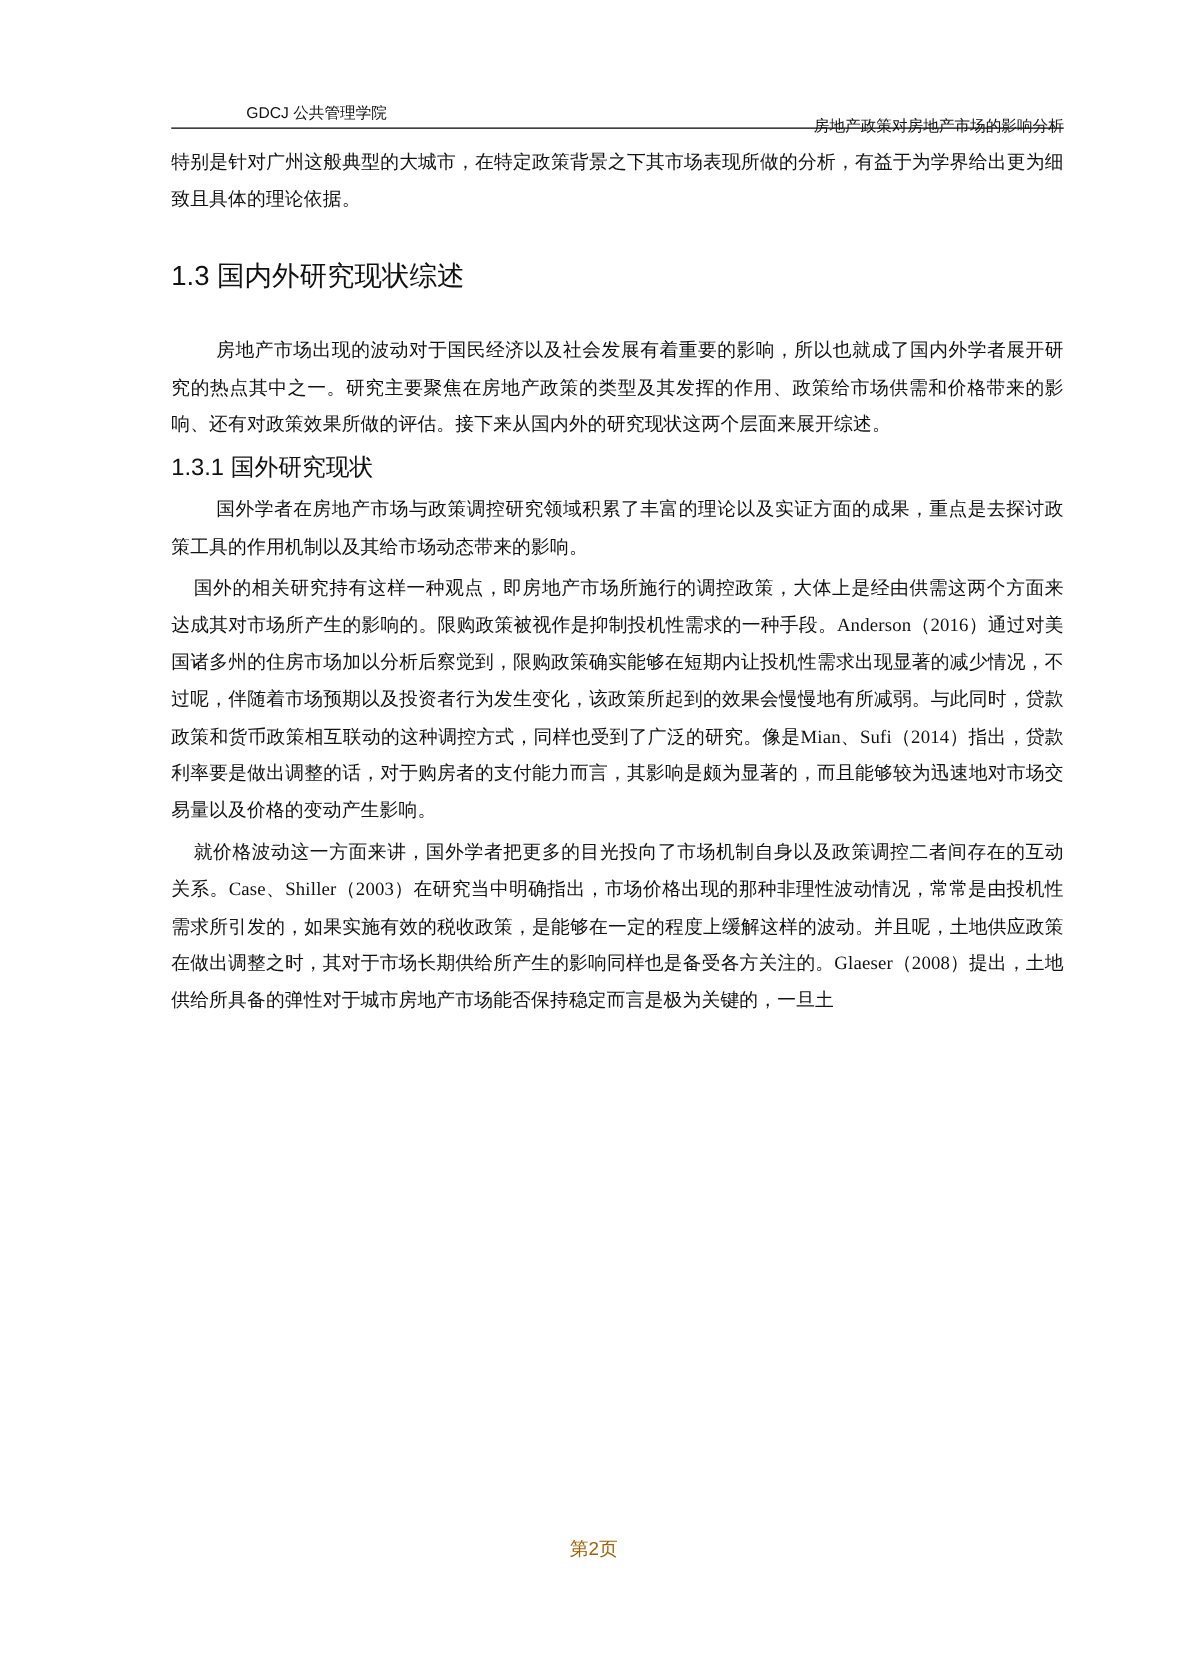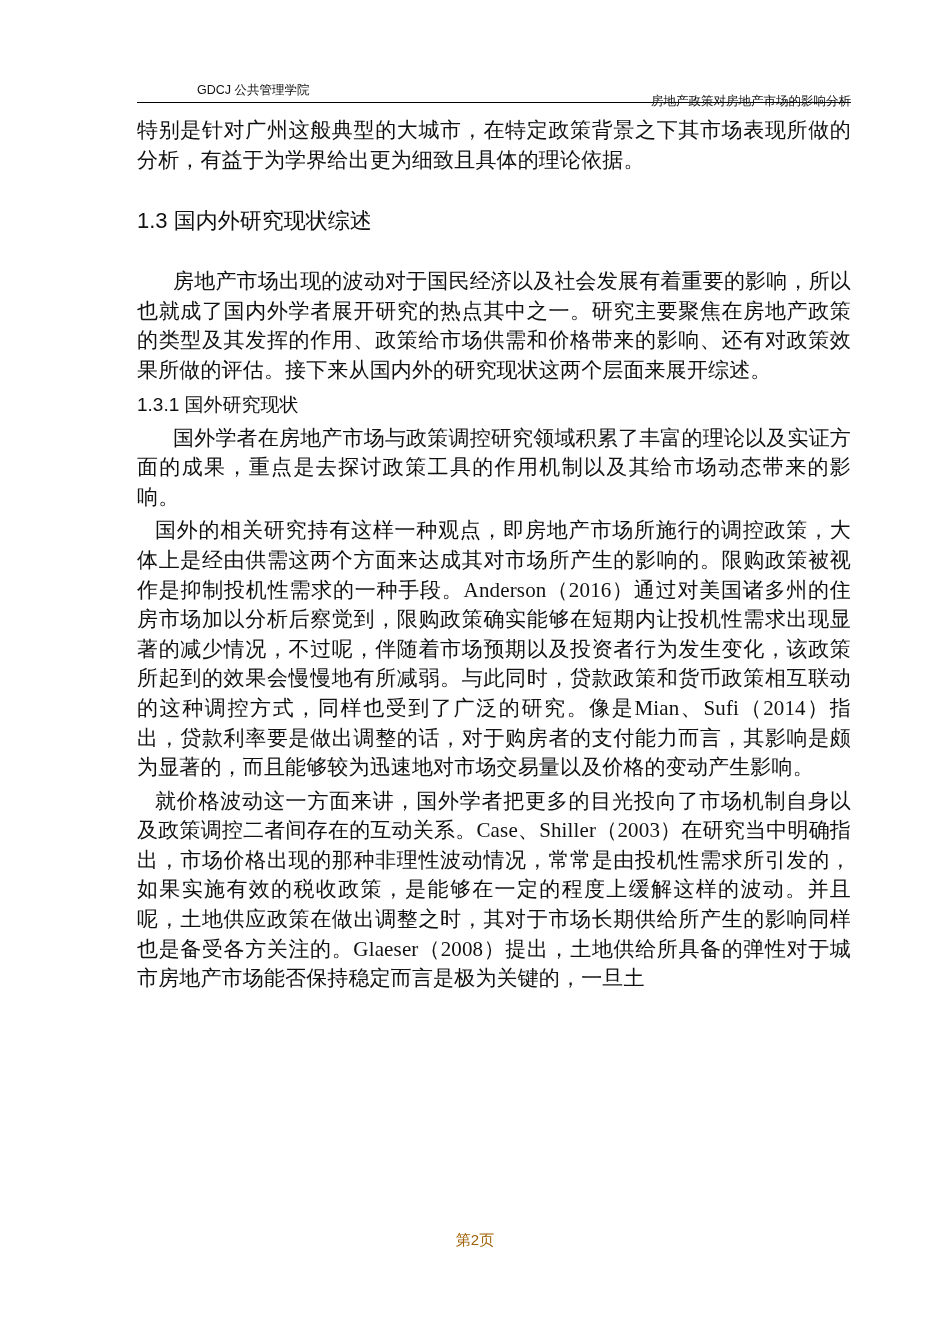--- a/index.html
+++ b/index.html
@@ -38,21 +38,21 @@
       top: 0;
       margin-top: 11px;
     }
     .content {
       position: absolute;
       left: 137px;
       top: 116px;
       width: 714px;
     }
     .para {
-      font-size: 21px;
+      font-size: 15px;
       line-height: 29.6px;
       margin: 0;
       text-align: justify;
       text-justify: inter-character;
       letter-spacing: 0.15px;
     }
     .para.indent {
       text-indent: 36px;
     }
     .para.indent-small {

